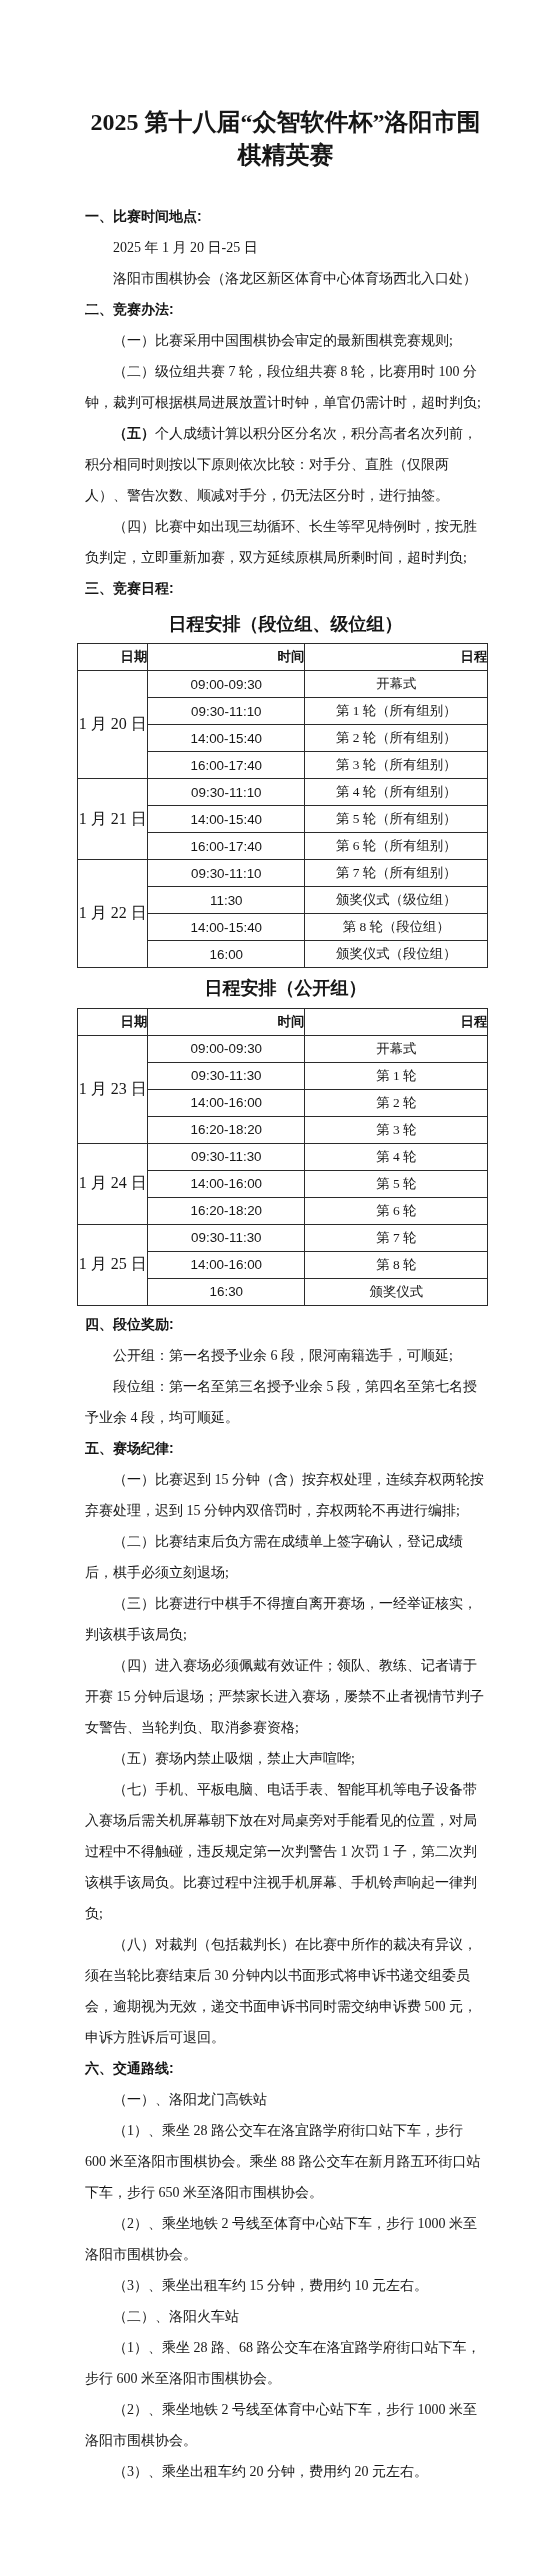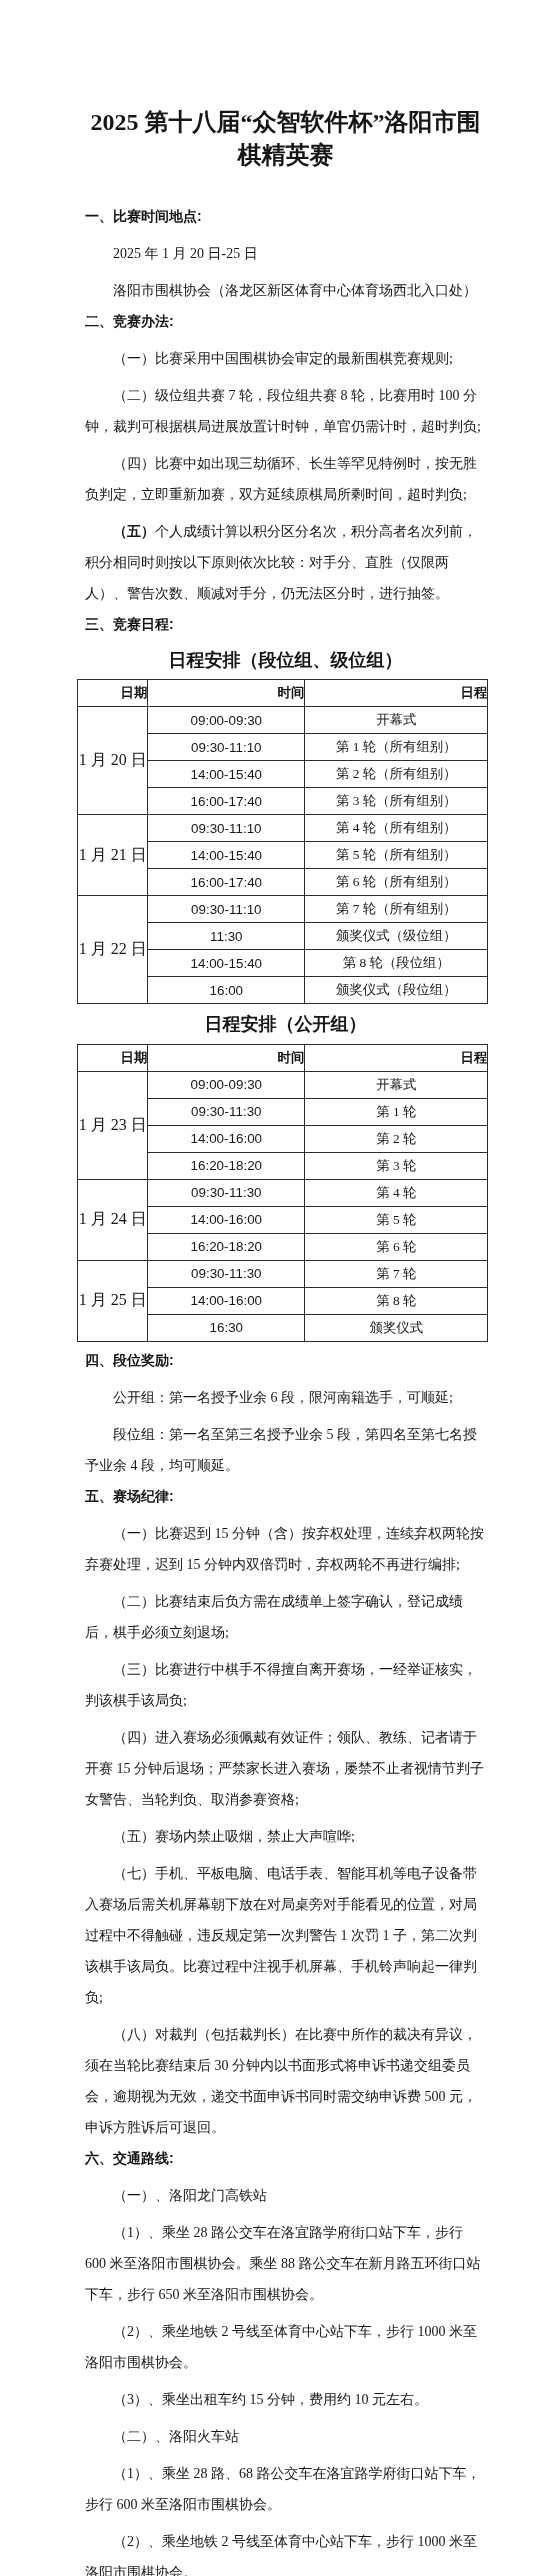--- a/index.html
+++ b/index.html
@@ -12,21 +12,21 @@
     color:#161616;
     font-family:"Liberation Serif","DejaVu Serif",serif;
     padding:106px 70px 0 85px;
     overflow:hidden;
   }
   .title{font-size:24px;font-weight:700;text-align:center;line-height:33px;margin:0;
          font-family:"Liberation Serif","DejaVu Serif",serif;}
   .title2{margin-top:32px;}
   .content{margin-top:29px;}
   p{margin:0;font-size:14px;line-height:31px;}
-  .ind{text-indent:2em;margin-top:6px;}
+  .ind{text-indent:2em;}
   .h{font-weight:700;font-family:"Liberation Sans","DejaVu Sans",sans-serif;}
   .b{font-weight:700;font-family:"Liberation Sans","DejaVu Sans",sans-serif;}
   .caption{font-size:18px;font-weight:700;text-align:center;line-height:31px;margin-top:5.2px;
            font-family:"Liberation Sans","DejaVu Sans",sans-serif;}
   table.sched{border-collapse:collapse;width:410px;margin-left:-7.7px;table-layout:fixed;margin-top:3.1px;margin-bottom:3.1px;}
   .sched th,.sched td{border:1px solid #2b2b2b;height:26px;text-align:center;vertical-align:middle;
                       font-size:13.4px;padding:0;overflow:hidden;}
   .sched th{font-weight:700;font-family:Liberation Serif, serif;text-align:right;}
   .sched td.time{font-family:"Liberation Sans","DejaVu Sans",sans-serif;}
   .sched td.date{font-size:16px;}
@@ -43,22 +43,22 @@
     <div>
       <p class="h">一、比赛时间地点:</p>
       <p class="ind">2025 年 1 月 20 日-25 日</p>
       <p class="ind">洛阳市围棋协会（洛龙区新区体育中心体育场西北入口处）</p>
     </div>
 
     <div>
       <p class="h">二、竞赛办法:</p>
       <p class="ind">（一）比赛采用中国围棋协会审定的最新围棋竞赛规则;</p>
       <p class="ind">（二）级位组共赛 7 轮，段位组共赛 8 轮，比赛用时 100 分钟，裁判可根据棋局进展放置计时钟，单官仍需计时，超时判负;</p>
+      <p class="ind"><span class="b">（五）</span><span>个人成绩计算以积分区分名次，积分高者名次列前，积分相同时则按以下原则依次比较：对手分、直胜（仅限两人）、警告次数、顺减对手分，仍无法区分时，进行抽签。</span></p>
       <p class="ind">（四）比赛中如出现三劫循环、长生等罕见特例时，按无胜负判定，立即重新加赛，双方延续原棋局所剩时间，超时判负;</p>
-      <p class="ind"><span class="b">（五）</span><span>个人成绩计算以积分区分名次，积分高者名次列前，积分相同时则按以下原则依次比较：对手分、直胜（仅限两人）、警告次数、顺减对手分，仍无法区分时，进行抽签。</span></p>
     </div>
 
     <div>
       <p class="h">三、竞赛日程:</p>
 
       <p class="caption">日程安排（段位组、级位组）</p>
       <table class="sched">
         <colgroup>
             <col style="width:70px">
             <col style="width:157px">

